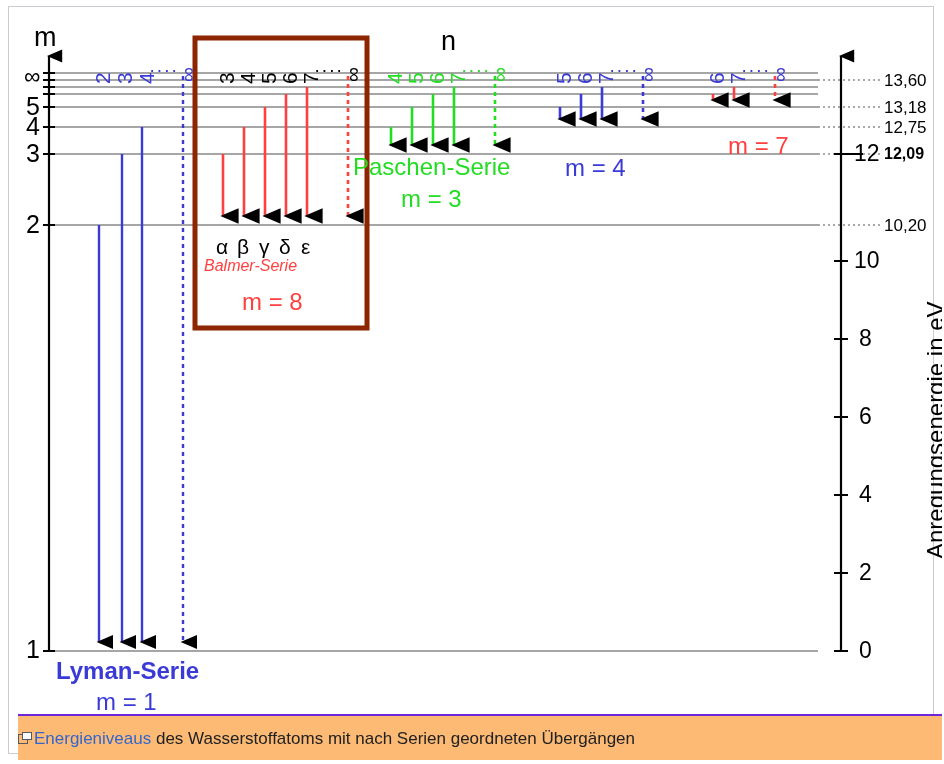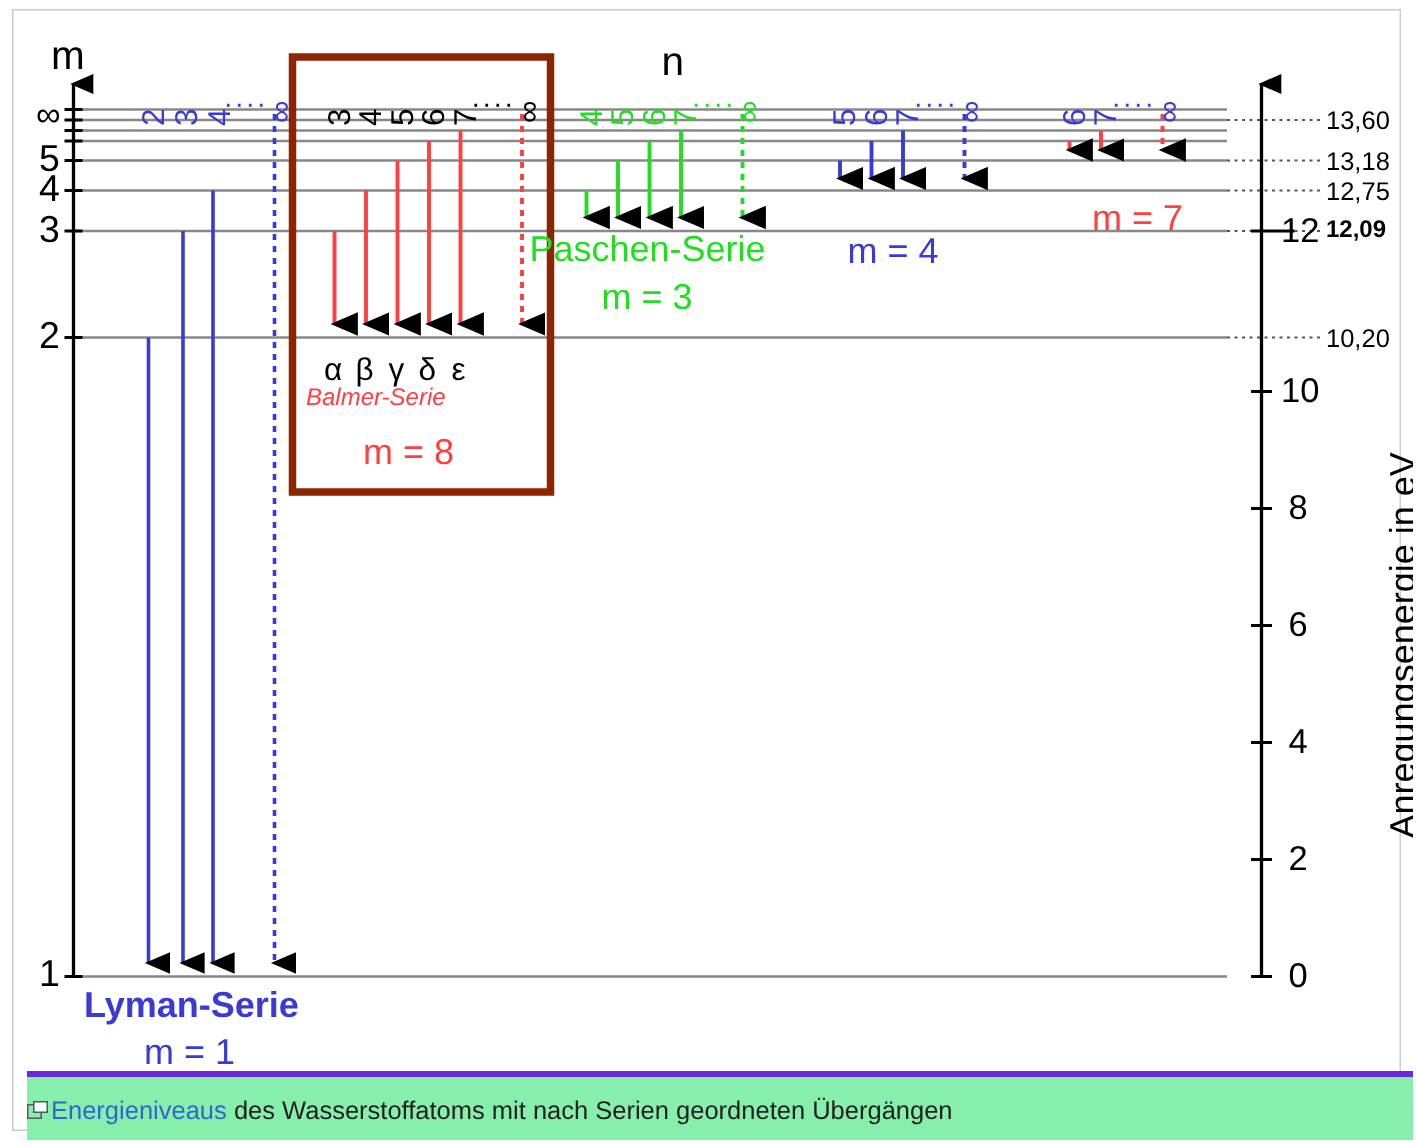--- a/index.html
+++ b/index.html
@@ -33,22 +33,22 @@
     width: 924px;
     height: 700px;
     overflow: hidden;
   }
   #caption-bar {
     position: absolute;
     left: 9px;
     top: 707px;
     width: 924px;
     height: 46px;
-    border-top: 4px solid #6d28d9;
-    background: #86efac;
+    border-top: 2px solid #6d28d9;
+    background: #fdba74;
     box-sizing: border-box;
   }
   #caption-text {
     position: absolute;
     left: 16px;
     top: 13px;
     font-size: 17px;
     color: #202122;
     white-space: nowrap;
   }

